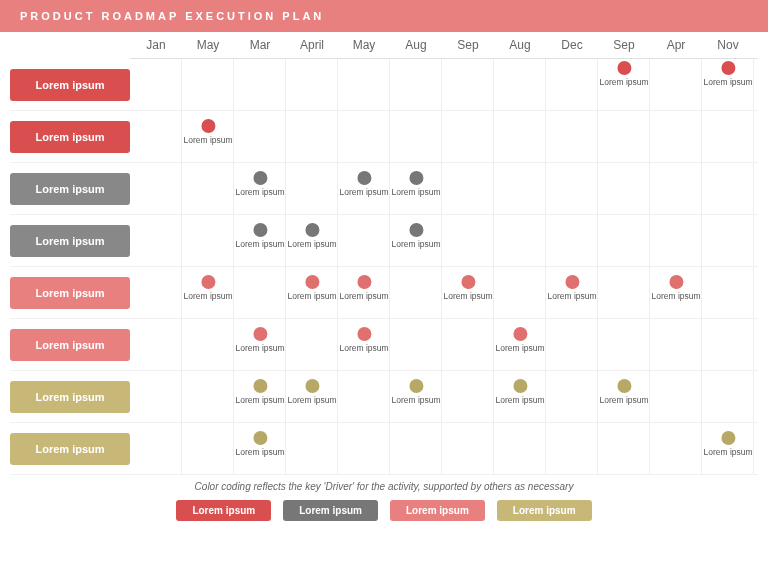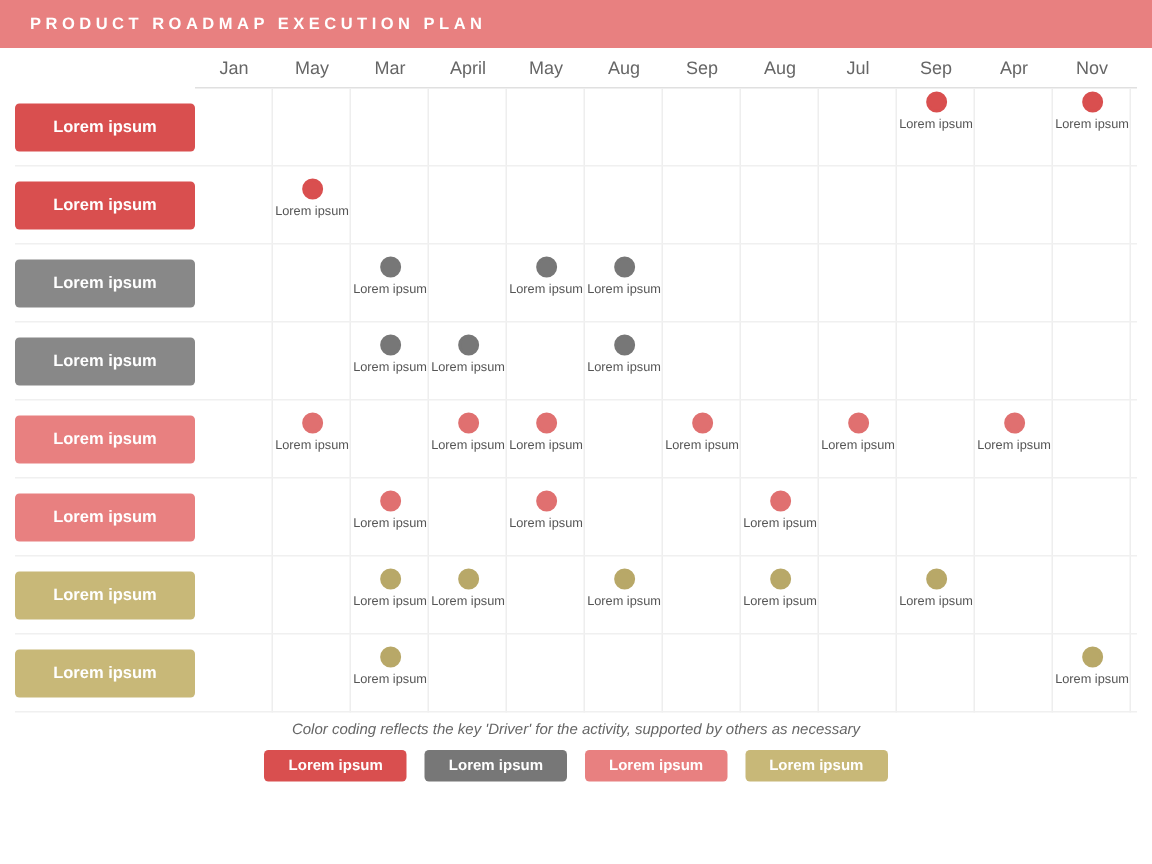--- a/index.html
+++ b/index.html
@@ -136,21 +136,21 @@
 <div class="chart-area">
   <div class="months-row" id="months-row">
       <div class="month-cell">Jan</div>
       <div class="month-cell">May</div>
       <div class="month-cell">Mar</div>
       <div class="month-cell">April</div>
       <div class="month-cell">May</div>
       <div class="month-cell">Aug</div>
       <div class="month-cell">Sep</div>
       <div class="month-cell">Aug</div>
-      <div class="month-cell">Jul</div>
+      <div class="month-cell">Dec</div>
       <div class="month-cell">Sep</div>
       <div class="month-cell">Apr</div>
       <div class="month-cell">Nov</div>
     </div>
   <div class="gantt-body" id="gantt-body">
     <div class="grid-lines" id="grid-lines">
         <div class="grid-col"></div>
         <div class="grid-col"></div>
         <div class="grid-col"></div>
         <div class="grid-col"></div>

